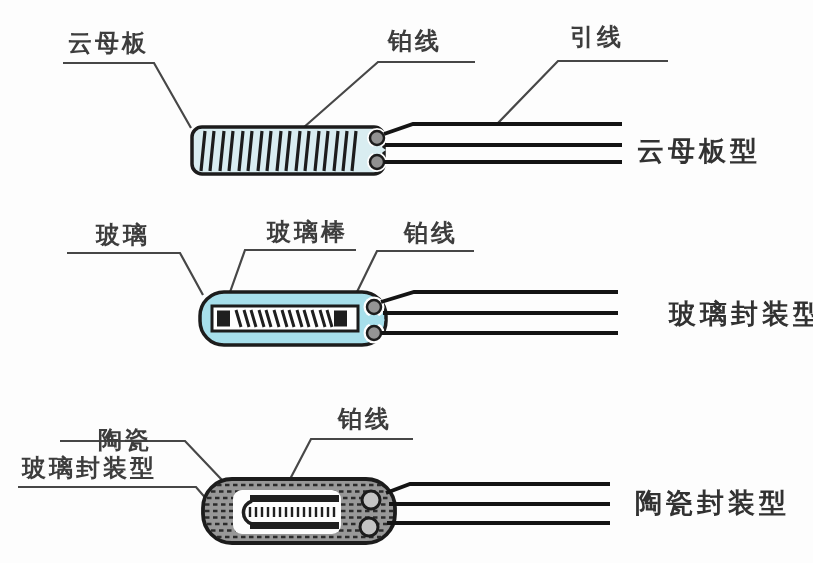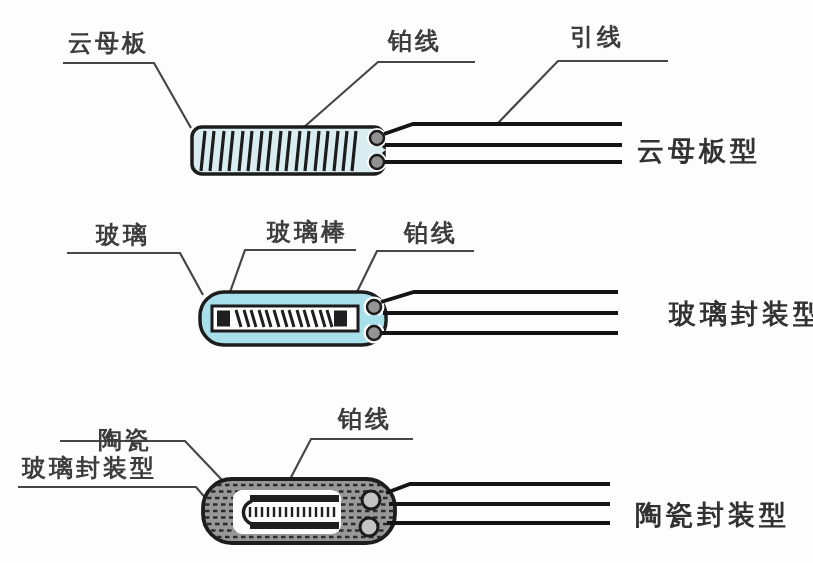--- a/index.html
+++ b/index.html
@@ -95,15 +95,15 @@
   <div class="type-label" style="left:637px; top:137px;">云母板型</div>
 
   <div class="callout" style="left:96px; top:223px;">玻璃</div>
   <div class="callout" style="left:267px; top:220px;">玻璃棒</div>
   <div class="callout" style="left:404px; top:221px;">铂线</div>
   <div class="type-label" style="left:669px; top:300px;">玻璃封装型</div>
 
   <div class="callout" style="left:98px; top:428px;">陶瓷</div>
   <div class="callout" style="left:22px; top:456px;">玻璃封装型</div>
   <div class="callout" style="left:338px; top:407px;">铂线</div>
-  <div class="type-label" style="left:635px; top:489px;margin-top:12px;">陶瓷封装型</div>
+  <div class="type-label" style="left:635px; top:489px;">陶瓷封装型</div>
 
 </div>
 
 </body></html>

